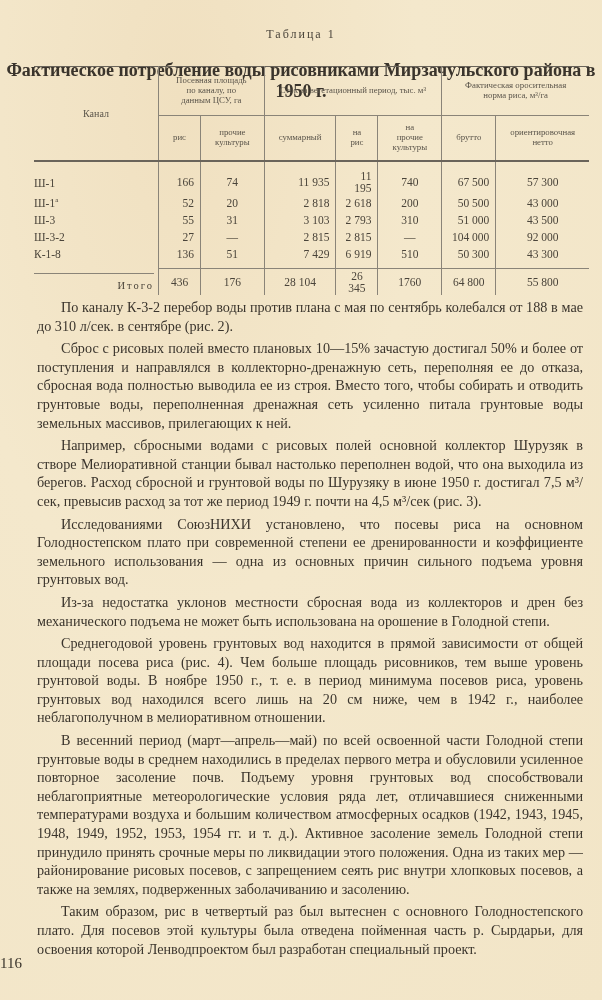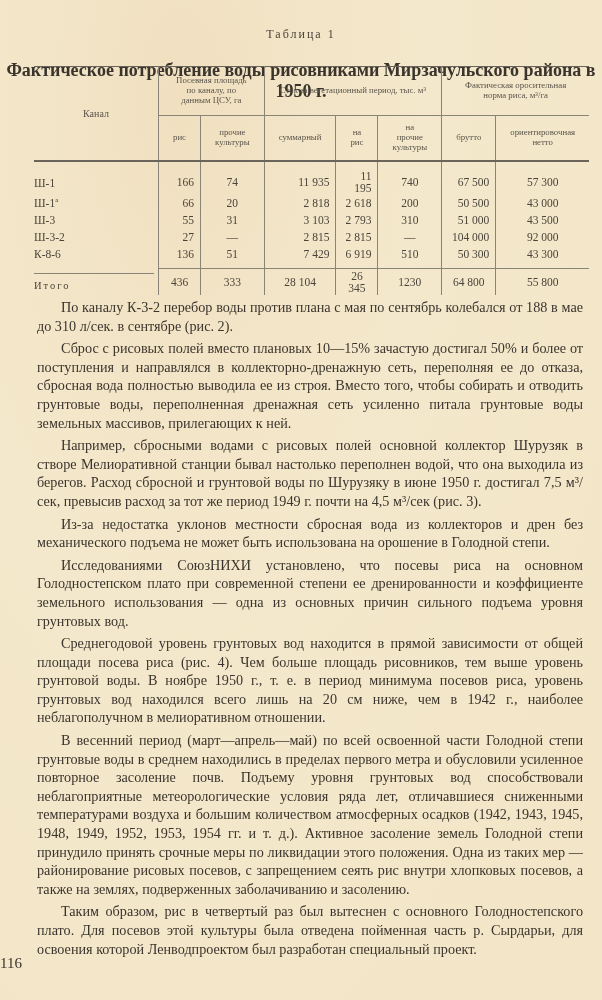--- a/index.html
+++ b/index.html
@@ -36,21 +36,21 @@
   table.data thead tr.r2 th { height: 40px; }
   table.data thead { border-top: 1.5px solid #6a645a; border-bottom: 2px solid #6a645a; }
   table.data td {
     border-left: 1px solid #8a8478; padding: 0 6px; text-align: right; height: 17px; font-size: 11.5px;
   }
   table.data td.first { border-left: none; text-align: left; padding-left: 0; }
   table.data tbody tr.top td { padding-top: 8px; }
   table.data tbody tr.last td { padding-bottom: 6px; }
   table.data tr.total td { border-top: 1px solid #8a8478; height: 26px; text-align: center; }
   table.data tr.total td.first { border-top: none; text-align: right; padding-right: 4px; letter-spacing: 2px; font-size: 10.5px; }
-  table.data tr.total td.first span { border-top: 1px solid #8a8478; display: inline-block; padding-top: 6px; width: 120px; text-align: left; }
+  table.data tr.total td.first span { border-top: 1px solid #8a8478; display: inline-block; padding-top: 6px; width: 120px; text-align: right; }
   td.c { text-align: center !important; }
   sup { font-size: 7px; }
   .body-text {
     position: absolute; top: 294px; left: 33px; width: 554px;
     font-size: 14.2px; line-height: 18.6px; text-align: justify; color: #3a342c;
   }
   .body-text p { margin: 4px; text-indent: 24px; }
   .page-number {
     position: absolute; top: 955px; left: 0; width: 602px; text-align: left;
     font-size: 15px; color: #3a342c;
@@ -88,21 +88,21 @@
         <td>166</td>
         <td class="c">74</td>
         <td>11 935</td>
         <td>11 195</td>
         <td class="c">740</td>
         <td>67 500</td>
         <td class="c">57 300</td>
       </tr>
       <tr>
         <td class="first"><span>Ш-1</span><sup>а</sup></td>
-        <td>66</td>
+        <td>52</td>
         <td class="c">20</td>
         <td>2 818</td>
         <td>2 618</td>
         <td class="c">200</td>
         <td>50 500</td>
         <td class="c">43 000</td>
       </tr>
       <tr>
         <td class="first"><span>Ш-3</span><sup></sup></td>
         <td>55</td>
@@ -117,47 +117,47 @@
         <td class="first"><span>Ш-3-2</span><sup></sup></td>
         <td>27</td>
         <td class="c">—</td>
         <td>2 815</td>
         <td>2 815</td>
         <td class="c">—</td>
         <td>104 000</td>
         <td class="c">92 000</td>
       </tr>
       <tr class="last">
-        <td class="first"><span>К-8-6</span><sup></sup></td>
+        <td class="first"><span>К-1-8</span><sup></sup></td>
         <td>136</td>
         <td class="c">51</td>
         <td>7 429</td>
         <td>6 919</td>
         <td class="c">510</td>
         <td>50 300</td>
         <td class="c">43 300</td>
       </tr>
       <tr class="total">
         <td class="first"><span>Итого</span></td>
         <td>436</td>
-        <td>333</td>
+        <td>176</td>
         <td>28 104</td>
         <td>26 345</td>
-        <td>1230</td>
+        <td>1760</td>
         <td>64 800</td>
         <td>55 800</td>
       </tr>
     </tbody>
   </table>
 
   <div class="body-text">
     <p>По каналу К-3-2 перебор воды против плана с мая по сентябрь колебался от 188 в мае до 310 л/сек. в сентябре (рис. 2).</p>
     <p>Сброс с рисовых полей вместо плановых 10—15% зачастую достигал 50% и более от поступления и направлялся в коллекторно-дренажную сеть, переполняя ее до отказа, сбросная вода полностью выводила ее из строя. Вместо того, чтобы собирать и отводить грунтовые воды, переполненная дренажная сеть усиленно питала грунтовые воды земельных массивов, прилегающих к ней.</p>
     <p>Например, сбросными водами с рисовых полей основной коллектор Шурузяк в створе Мелиоративной станции бывал настолько переполнен водой, что она выходила из берегов. Расход сбросной и грунтовой воды по Шурузяку в июне 1950 г. достигал 7,5 м³/сек, превысив расход за тот же период 1949 г. почти на 4,5 м³/сек (рис. 3).</p>
+    <p>Исследованиями СоюзНИХИ установлено, что посевы риса на основном Голодностепском плато при современной степени ее дренированности и коэффициенте земельного использования — одна из основных причин сильного подъема уровня грунтовых вод.</p>
     <p>Из-за недостатка уклонов местности сбросная вода из коллекторов и дрен без механического подъема не может быть использована на орошение в Голодной степи.</p>
-    <p>Исследованиями СоюзНИХИ установлено, что посевы риса на основном Голодностепском плато при современной степени ее дренированности и коэффициенте земельного использования — одна из основных причин сильного подъема уровня грунтовых вод.</p>
     <p>Среднегодовой уровень грунтовых вод находится в прямой зависимости от общей площади посева риса (рис. 4). Чем больше площадь рисовников, тем выше уровень грунтовой воды. В ноябре 1950 г., т. е. в период минимума посевов риса, уровень грунтовых вод находился всего лишь на 20 см ниже, чем в 1942 г., наиболее неблагополучном в мелиоративном отношении.</p>
     <p>В весенний период (март—апрель—май) по всей освоенной части Голодной степи грунтовые воды в среднем находились в пределах первого метра и обусловили усиленное повторное засоление почв. Подъему уровня грунтовых вод способствовали неблагоприятные метеорологические условия ряда лет, отличавшиеся сниженными температурами воздуха и большим количеством атмосферных осадков (1942, 1943, 1945, 1948, 1949, 1952, 1953, 1954 гг. и т. д.). Активное засоление земель Голодной степи принудило принять срочные меры по ликвидации этого положения. Одна из таких мер — районирование рисовых посевов, с запрещением сеять рис внутри хлопковых посевов, а также на землях, подверженных заболачиванию и засолению.</p>
     <p>Таким образом, рис в четвертый раз был вытеснен с основного Голодностепского плато. Для посевов этой культуры была отведена пойменная часть р. Сырдарьи, для освоения которой Ленводпроектом был разработан специальный проект.</p>
   </div>
 
   <div class="page-number">116</div>
 </div>
 
 </body></html>

